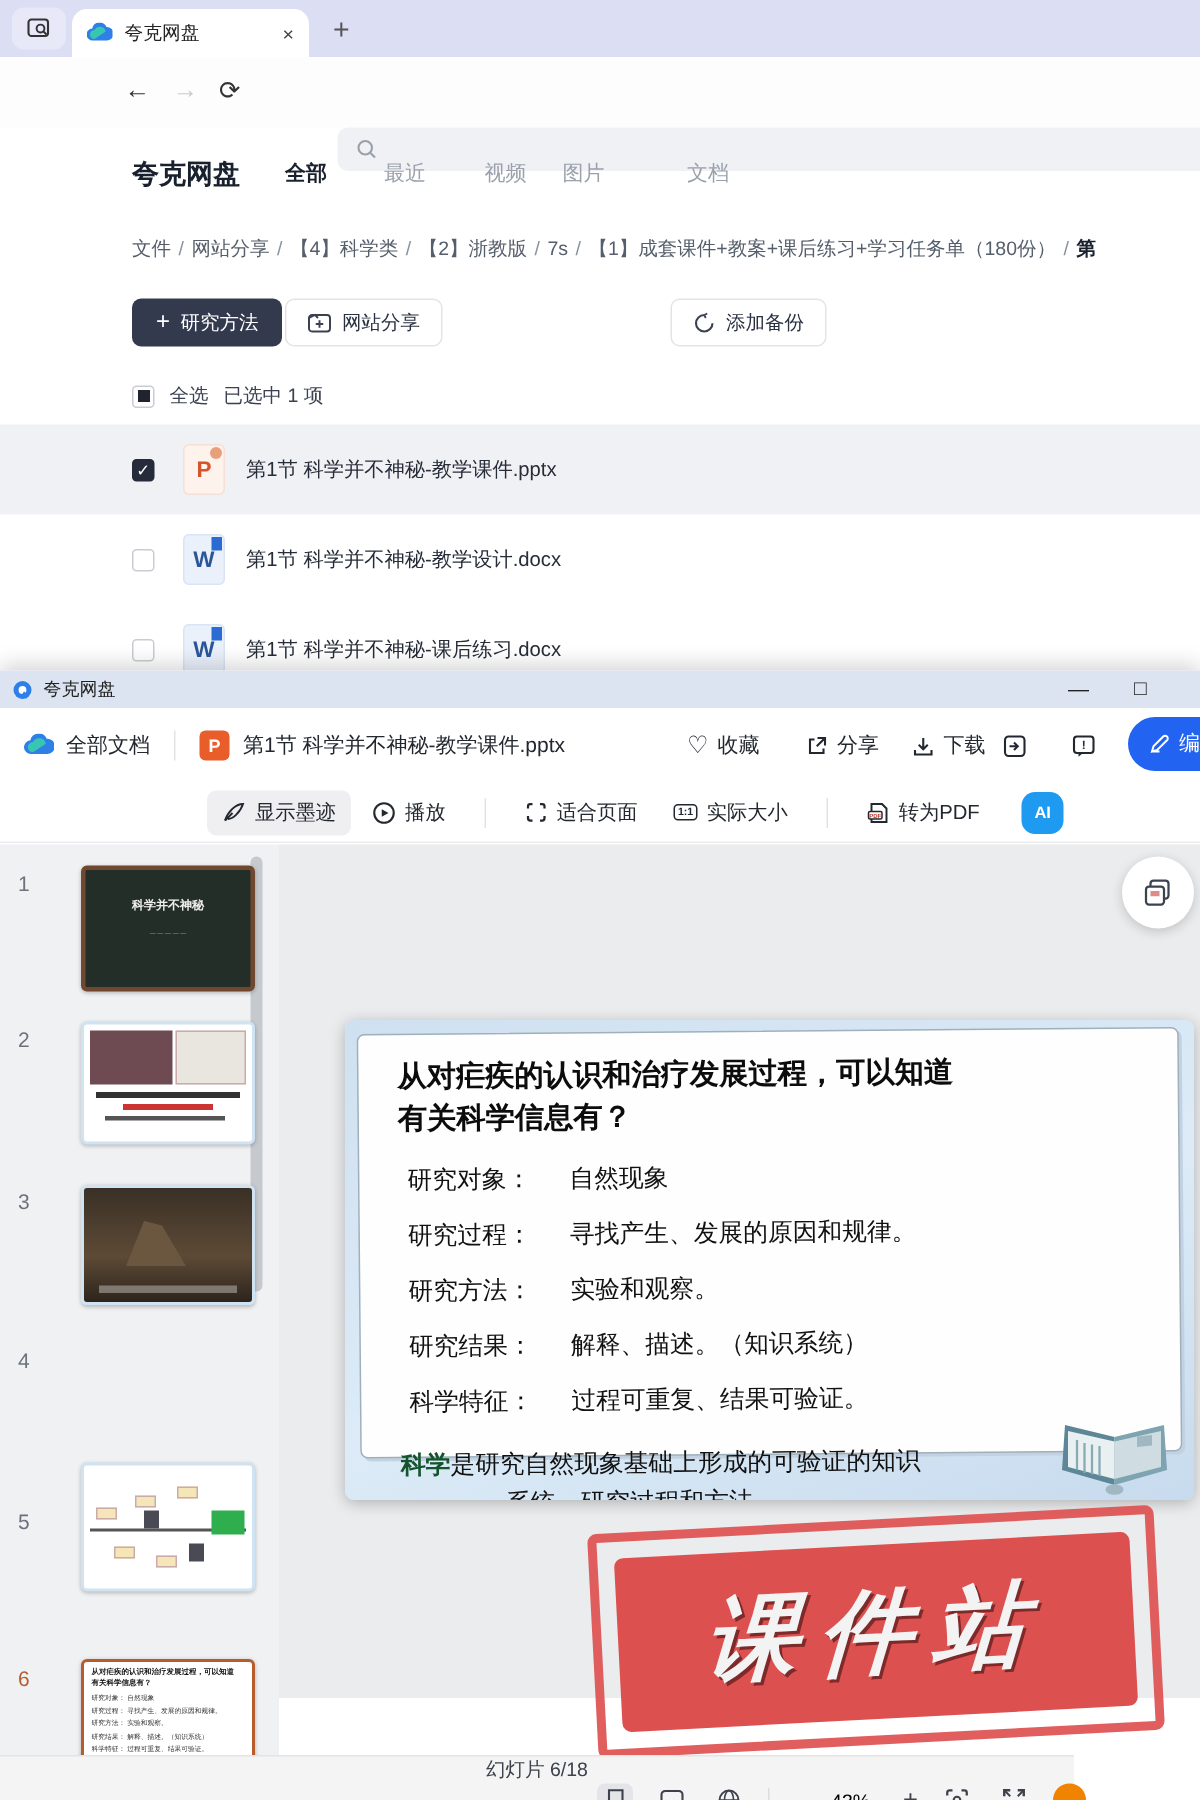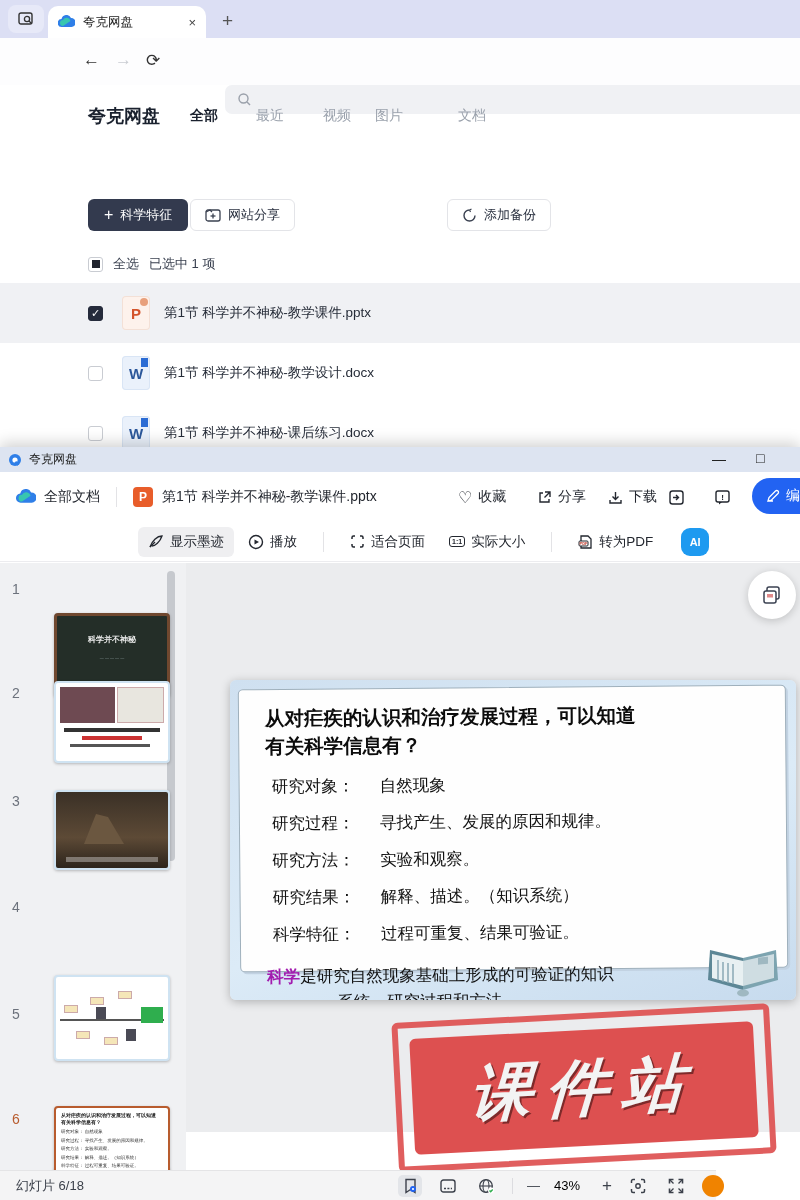--- a/index.html
+++ b/index.html
@@ -95,34 +95,34 @@
 
   
   .canvas { position:absolute; left:186px; top:116px; width:614px; height:569px; background:#ebecee; }
   .float-btn { position:absolute; left:748px; top:571px; width:48px; height:48px; border-radius:50%; background:#fff; box-shadow:0 2px 8px rgba(0,0,0,.18); display:flex; align-items:center; justify-content:center; }
   .slide { position:absolute; left:230px; top:680px; width:566px; height:320px; border-radius:6px; background:linear-gradient(160deg,#cfe0f0,#dcebf7 55%,#c7dbee); box-shadow:0 2px 10px rgba(0,0,0,.25); overflow:hidden; }
   .paper { position:absolute; left:9px; top:7px; right:9px; bottom:30px; background:#fefefe; border:1.5px solid #9fb0bc; border-radius:5px; transform:rotate(-.5deg); box-shadow:2px 2px 0 #c2d2e2; padding:14px 18px 0 26px; }
   .s-title { font-size:19.5px; font-weight:bold; color:#0c0c0c; line-height:1.45; font-family:"Liberation Sans",sans-serif; }
   .s-row { display:flex; margin-top:15px; font-family:"DejaVu Serif",serif; font-size:16.5px; color:#111; }
   .s-row .lb { width:108px; margin-left:6px; }
   .s-sum { margin-top:18px; font-family:"DejaVu Serif",serif; font-size:16.5px; color:#111; line-height:1.6; }
-  .s-sum .red { color:#a21caf; font-weight:bold;margin-top:15px; }
+  .s-sum .red { color:#14532d; font-weight:bold;margin-top:15px; }
   .s-sum .ind { padding-left:70px; }
   .book { position:absolute; right:8px; bottom:2px; }
 
   
   .stamp { position:absolute; left:395px; top:1013px; width:378px; height:150px; transform:rotate(-3deg); }
   .stamp .frame { position:absolute; inset:0; border:6px solid #dd5050; border-radius:6px; opacity:.92; }
   .stamp .inner { position:absolute; left:17px; top:17px; right:17px; bottom:17px; background:#dd5050; border-radius:6px; display:flex; align-items:center; justify-content:center; }
   .stamp .txt { font-size:62px; font-weight:bold; font-style:italic; color:#f3f3f3; letter-spacing:14px; text-shadow:2px 2px 0 #7e2a2a; transform:skewX(-6deg); white-space:nowrap; }
 
   .notes { position:absolute; left:186px; top:685px; width:614px; height:38px; background:#ededef; border-top:1px solid #e0e0e2; display:flex; align-items:center; padding-left:24px; font-size:13px; color:#b4b8be; }
 
   
-  .status { position:absolute; left:0; top:723px; width:716px; height:30px; background:#f4f4f5; border-top:1px solid #e4e4e6; display:flex; align-items:center; padding:0 16px; font-size:13px; color:#3c414b; }
+  .status { position:absolute; left:0; top:723px; width:716px; height:30px; background:#f4f4f5; border-top:1px solid #e4e4e6; display:flex; align-items:center; padding:0 16px; font-size:13px; color:#3c414b;flex-direction:column; }
   .st-right { margin-left:auto; display:flex; align-items:center; gap:14px; }
   .st-ico { display:flex; align-items:center; justify-content:center; width:24px; height:22px; border-radius:5px; }
   .st-ico.on { background:#e3e5e9; }
   .zoom-val { color:#000000; min-width:34px; text-align:left; }
   .orange-dot { width:22px; height:22px; border-radius:50%; background:#f08300; margin-right:-24px; }
   svg { display:block; }
 </style>
 </head>
 <body>
 
@@ -165,24 +165,27 @@
     </div>
   </div>
 
   <div class="drive-title">夸克网盘</div>
   <span class="nav-tab active" style="left:190px;">全部</span>
   <span class="nav-tab" style="left:256px;">最近</span>
   <span class="nav-tab" style="left:323px;">视频</span>
   <span class="nav-tab" style="left:375px;">图片</span>
   <span class="nav-tab" style="left:458px;">文档</span>
 
+  <div class="crumbs">
+    <span>文件</span><span class="crumb-sep">/</span><span>网站分享</span><span class="crumb-sep">/</span><span>【4】科学类</span><span class="crumb-sep">/</span><span>【2】浙教版</span><span class="crumb-sep">/</span><span>7s</span><span class="crumb-sep">/</span><span>【1】成套课件+教案+课后练习+学习任务单（180份）</span><span class="crumb-sep">/</span><b>第</b>
+  </div>
 
   <div class="btn-dark">
     <span style="font-size:16px;">+</span>
-    <span>科学特征</span>
+    <span>研究方法</span>
   </div>
   <div class="btn-light" style="left:190px;">
     <span>
       <svg width="16" height="14" viewBox="0 0 16 14">
           <rect x="1" y="2" width="14" height="11" rx="2" fill="none" stroke="#3a4150" stroke-width="1.3"></rect>
           <path d="M1 4 l4-2 2 2" fill="none" stroke="#3a4150" stroke-width="1.3"></path>
           <line x1="8" y1="5.5" x2="8" y2="10.5" stroke="#3a4150" stroke-width="1.3"></line>
           <line x1="5.5" y1="8" x2="10.5" y2="8" stroke="#3a4150" stroke-width="1.3"></line>
         </svg>
     </span>
@@ -334,21 +337,21 @@
         </span>
         <span>转为PDF</span>
       </span>
       <span class="ai-btn">AI</span>
     </div>
 
     <div class="thumbs">
       <div class="scrollbar"></div>
 
       <span class="tnum" style="top:18px;">1</span>
-      <div class="thumb t1" style="top:14px;margin-top:36px;">
+      <div class="thumb t1" style="top:14px;">
         <span class="tt">科学并不神秘</span>
         <span class="ts">— — — — —</span>
       </div>
 
       <span class="tnum" style="top:122px;">2</span>
       <div class="thumb t2" style="top:118px;">
         <div class="ph">
             <div class="p1"></div>
             <div class="p2"></div>
           </div>

